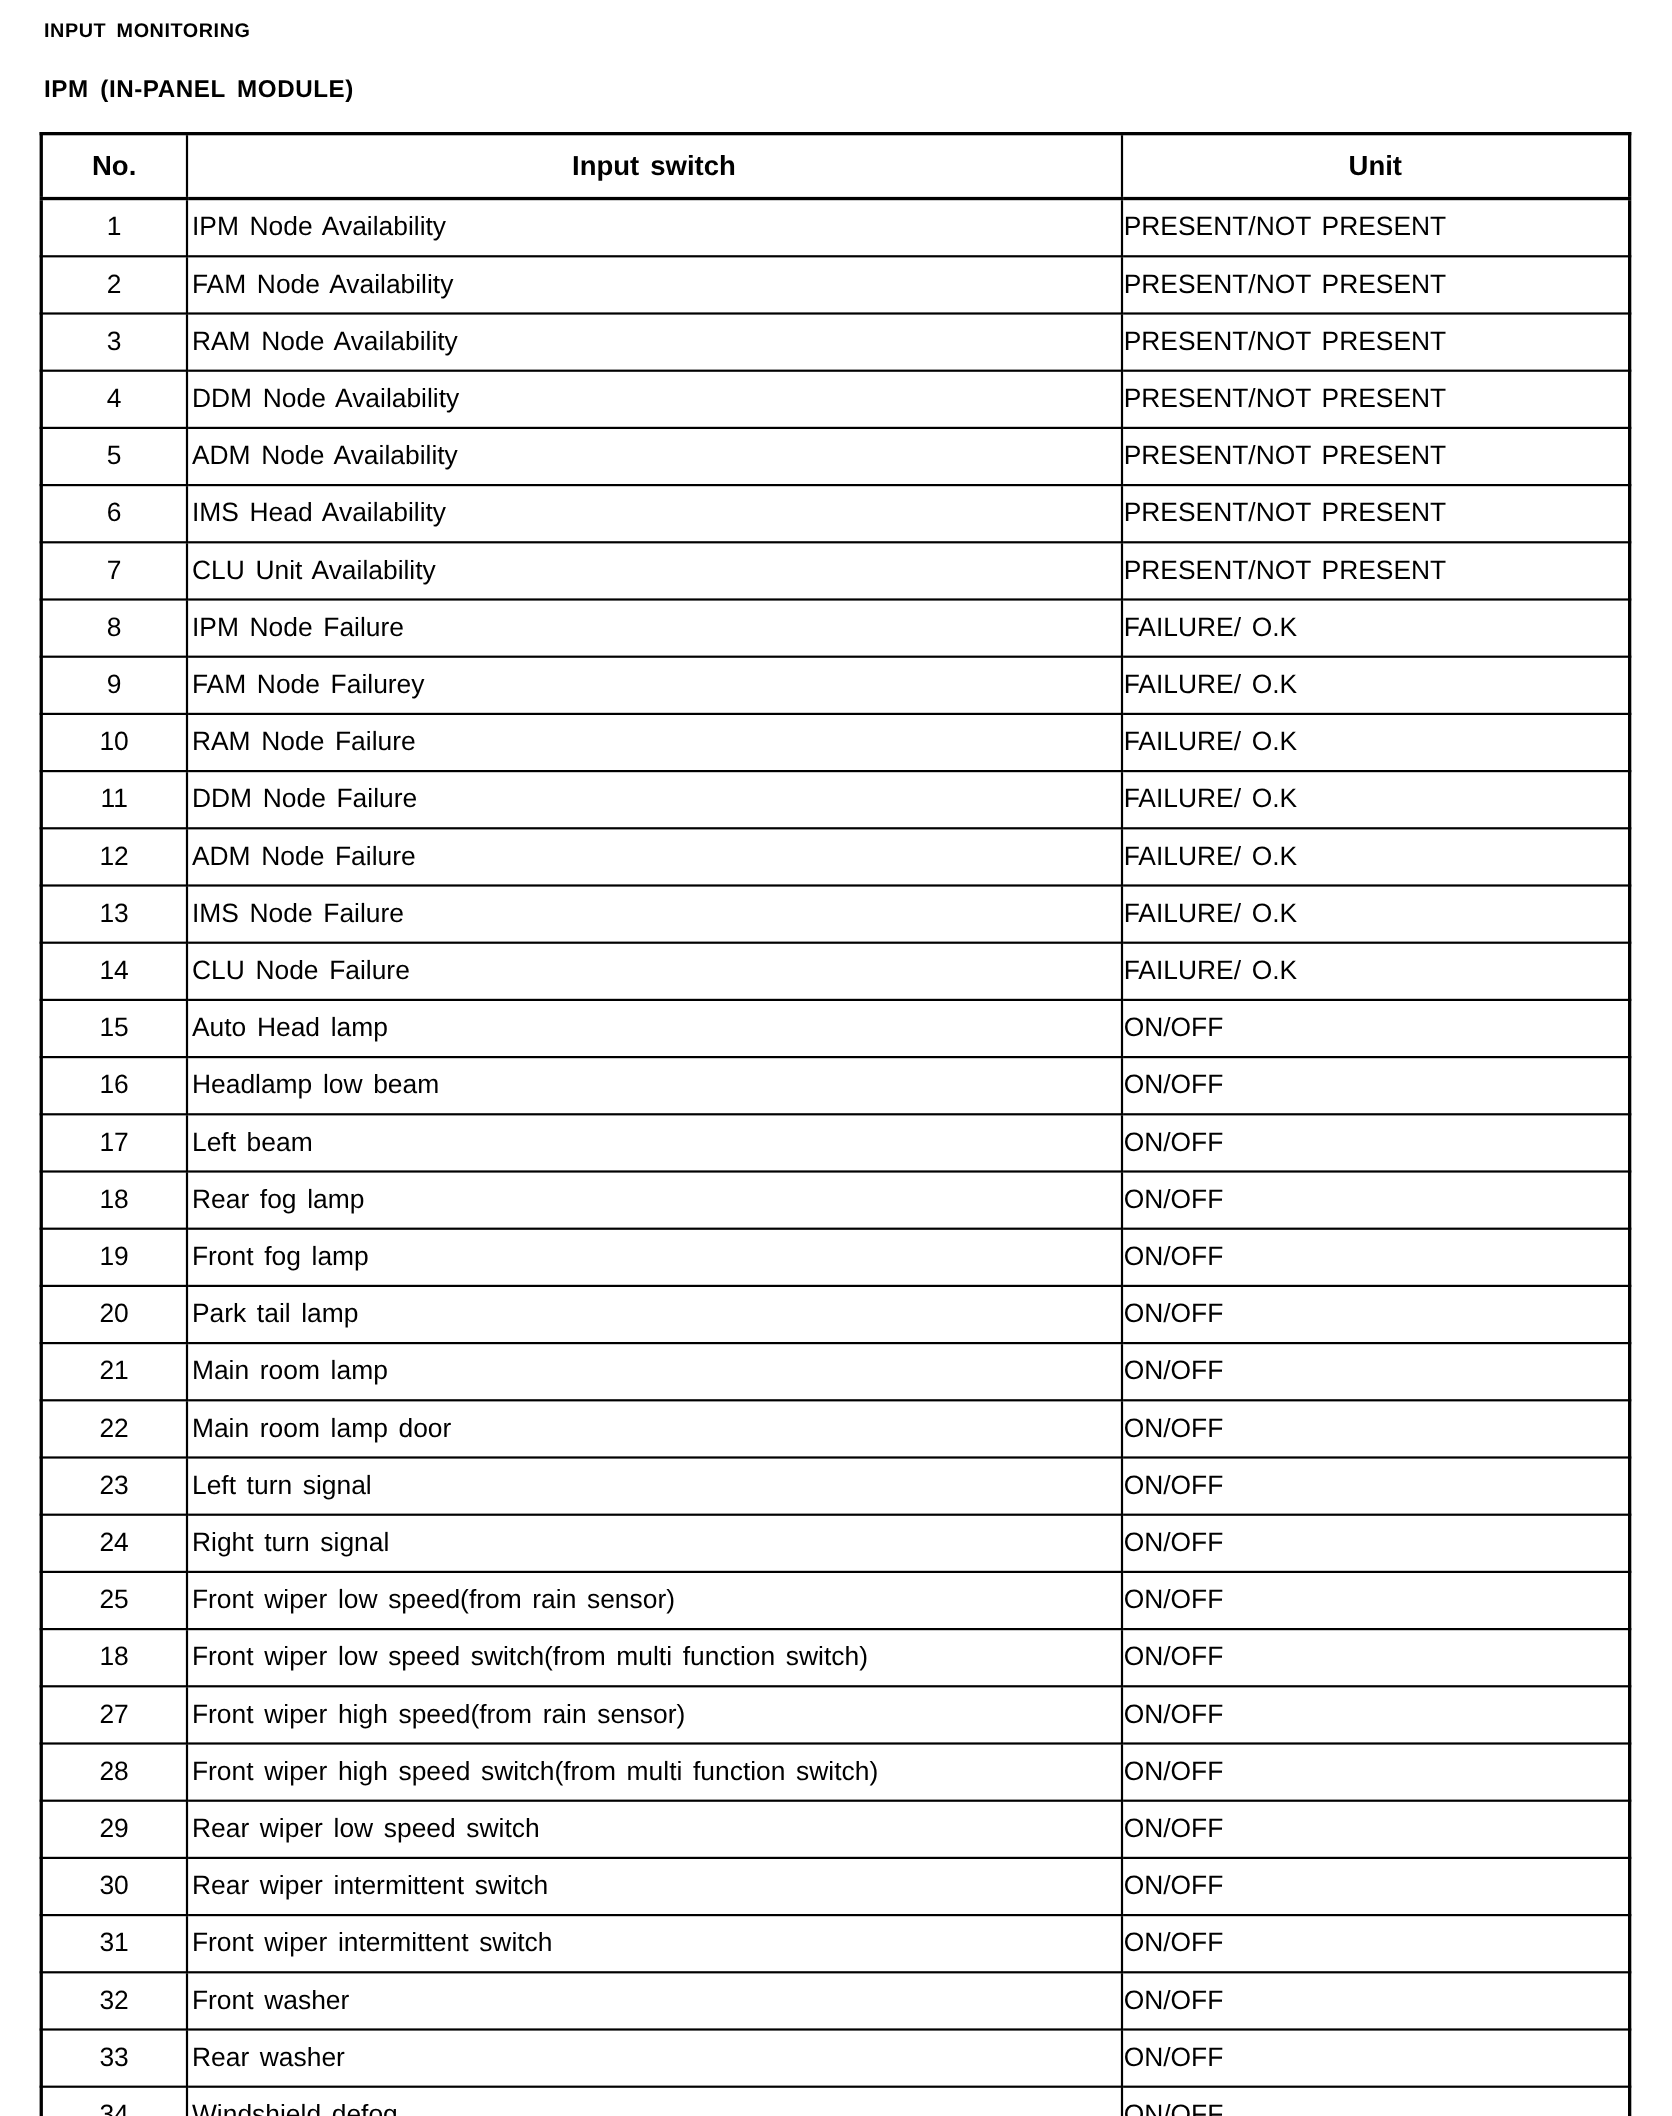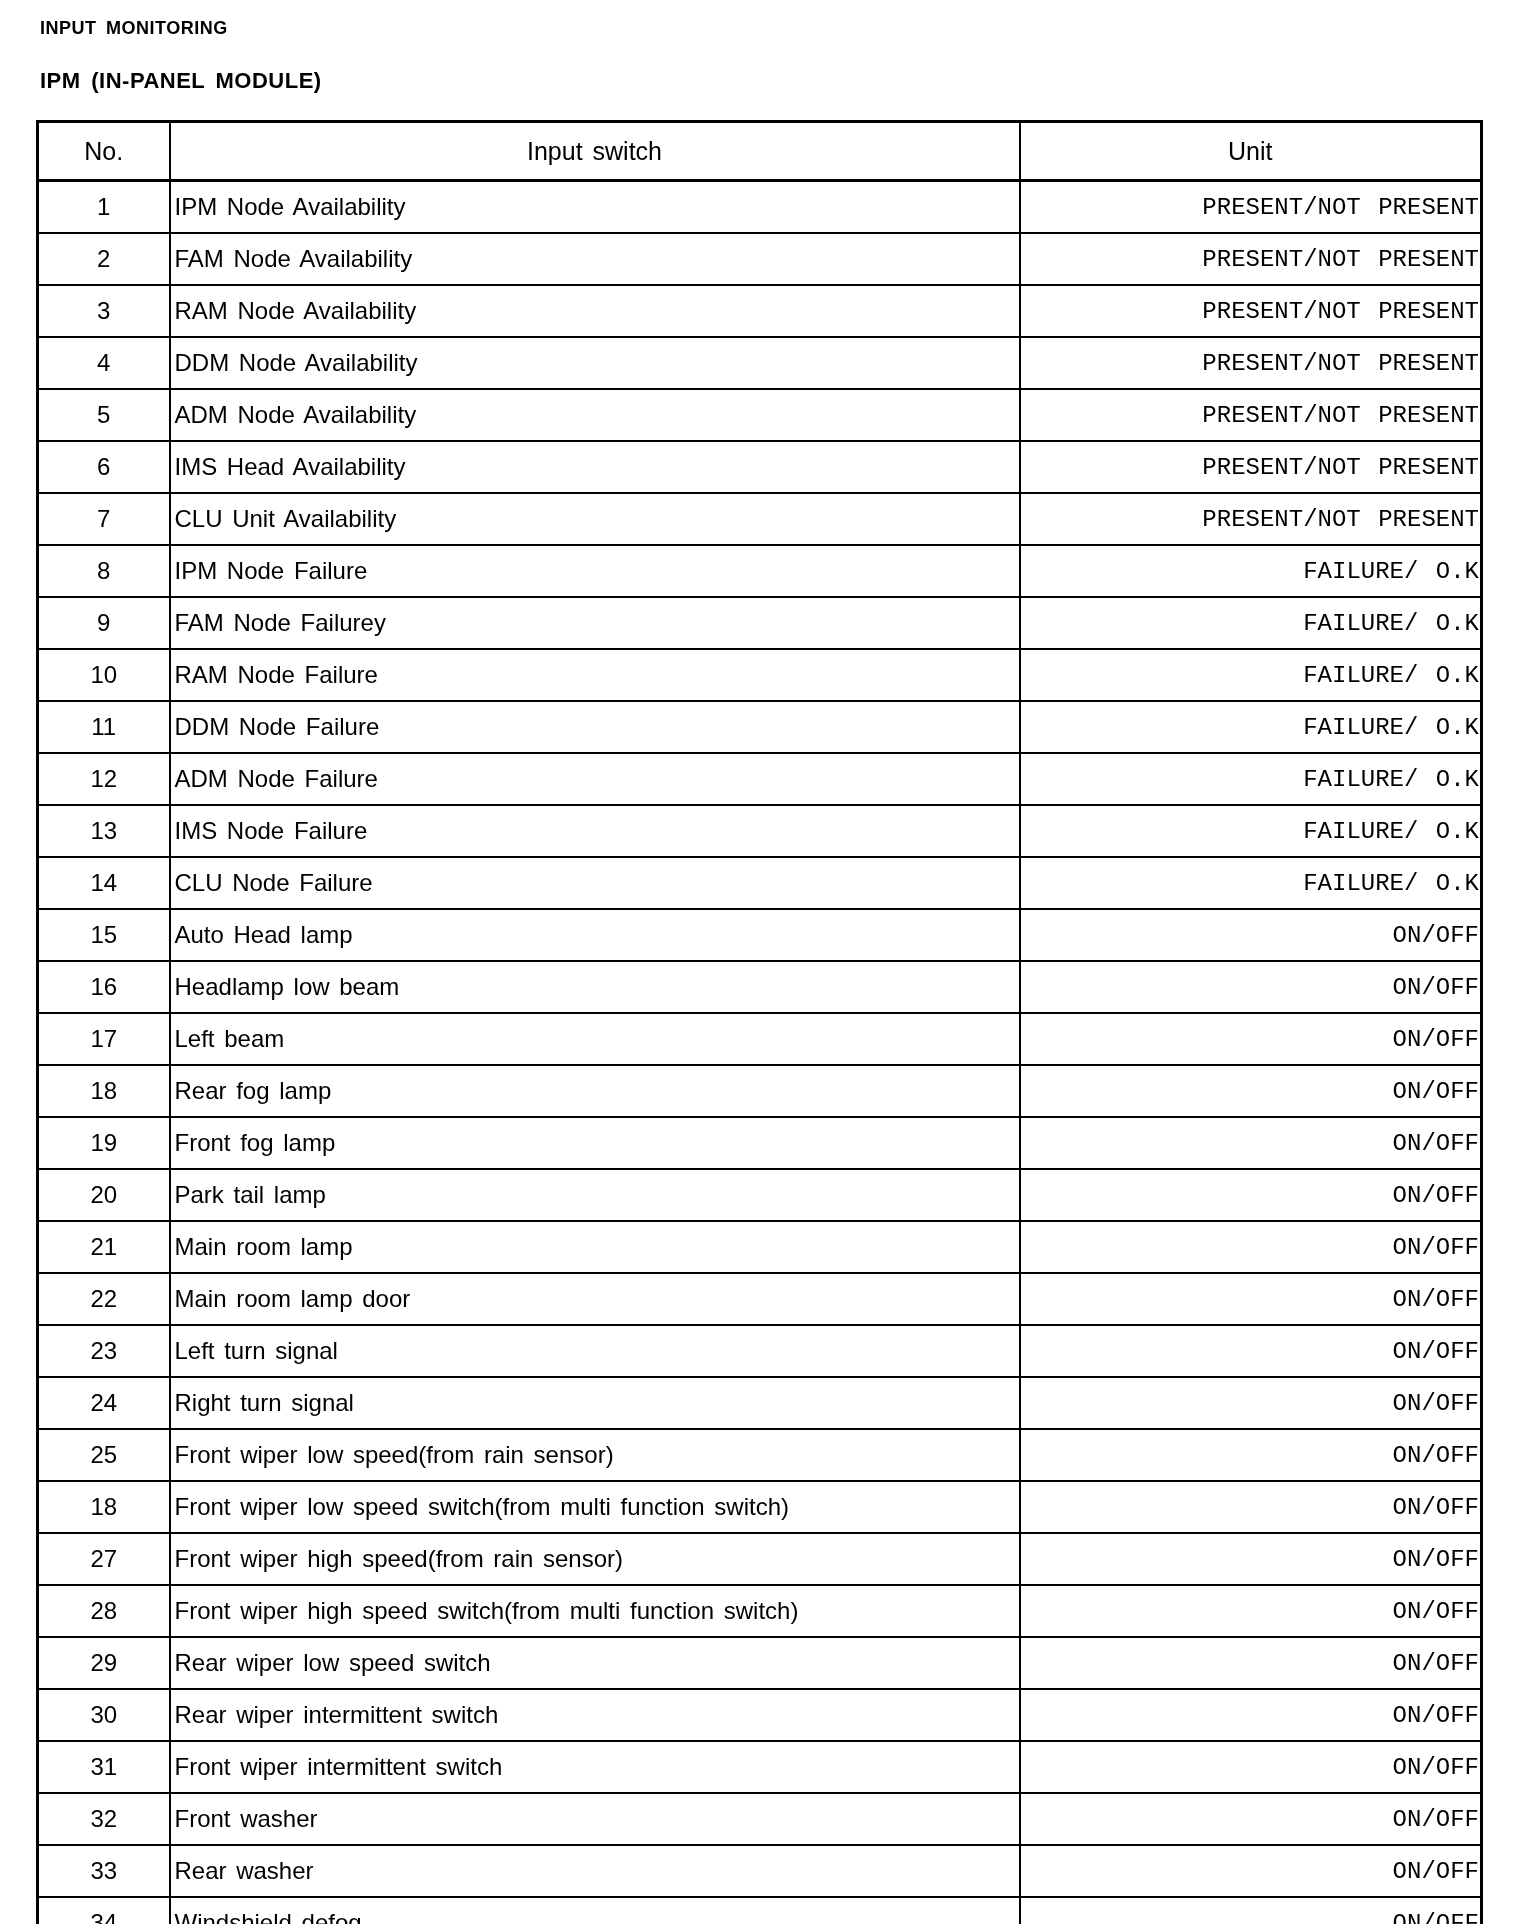--- a/index.html
+++ b/index.html
@@ -45,43 +45,42 @@
   table.monitor-table td {
     border: 2px solid #000000;
     font-size: 24px;
     word-spacing: 3px;
     overflow: hidden;
     white-space: nowrap;
   }
   table.monitor-table thead th {
     height: 54px;
     font-size: 25px;
-    font-weight: normal;
+    font-weight: bold;
     text-align: center;
     vertical-align: middle;
     border-bottom: 3px solid #000000;
   }
   table.monitor-table tbody td {
     height: 48px;
     vertical-align: middle;
     font-weight: normal;
   }
   col.col-no   { width: 132px; }
   col.col-input{ width: 850px; }
   col.col-unit { width: 462px; }
   td.cell-no {
     text-align: center;
   }
   td.cell-input {
     text-align: left;
     padding-left: 4px;
   }
   td.cell-unit {
-    text-align: right;
-    font-family: Liberation Mono, monospace;
+    text-align: left;
   }
 </style>
 </head>
 <body>
 
 <div class="page-title">INPUT MONITORING</div>
 
 <div class="page-subtitle">IPM (IN-PANEL MODULE)</div>
 
 <table class="monitor-table">

